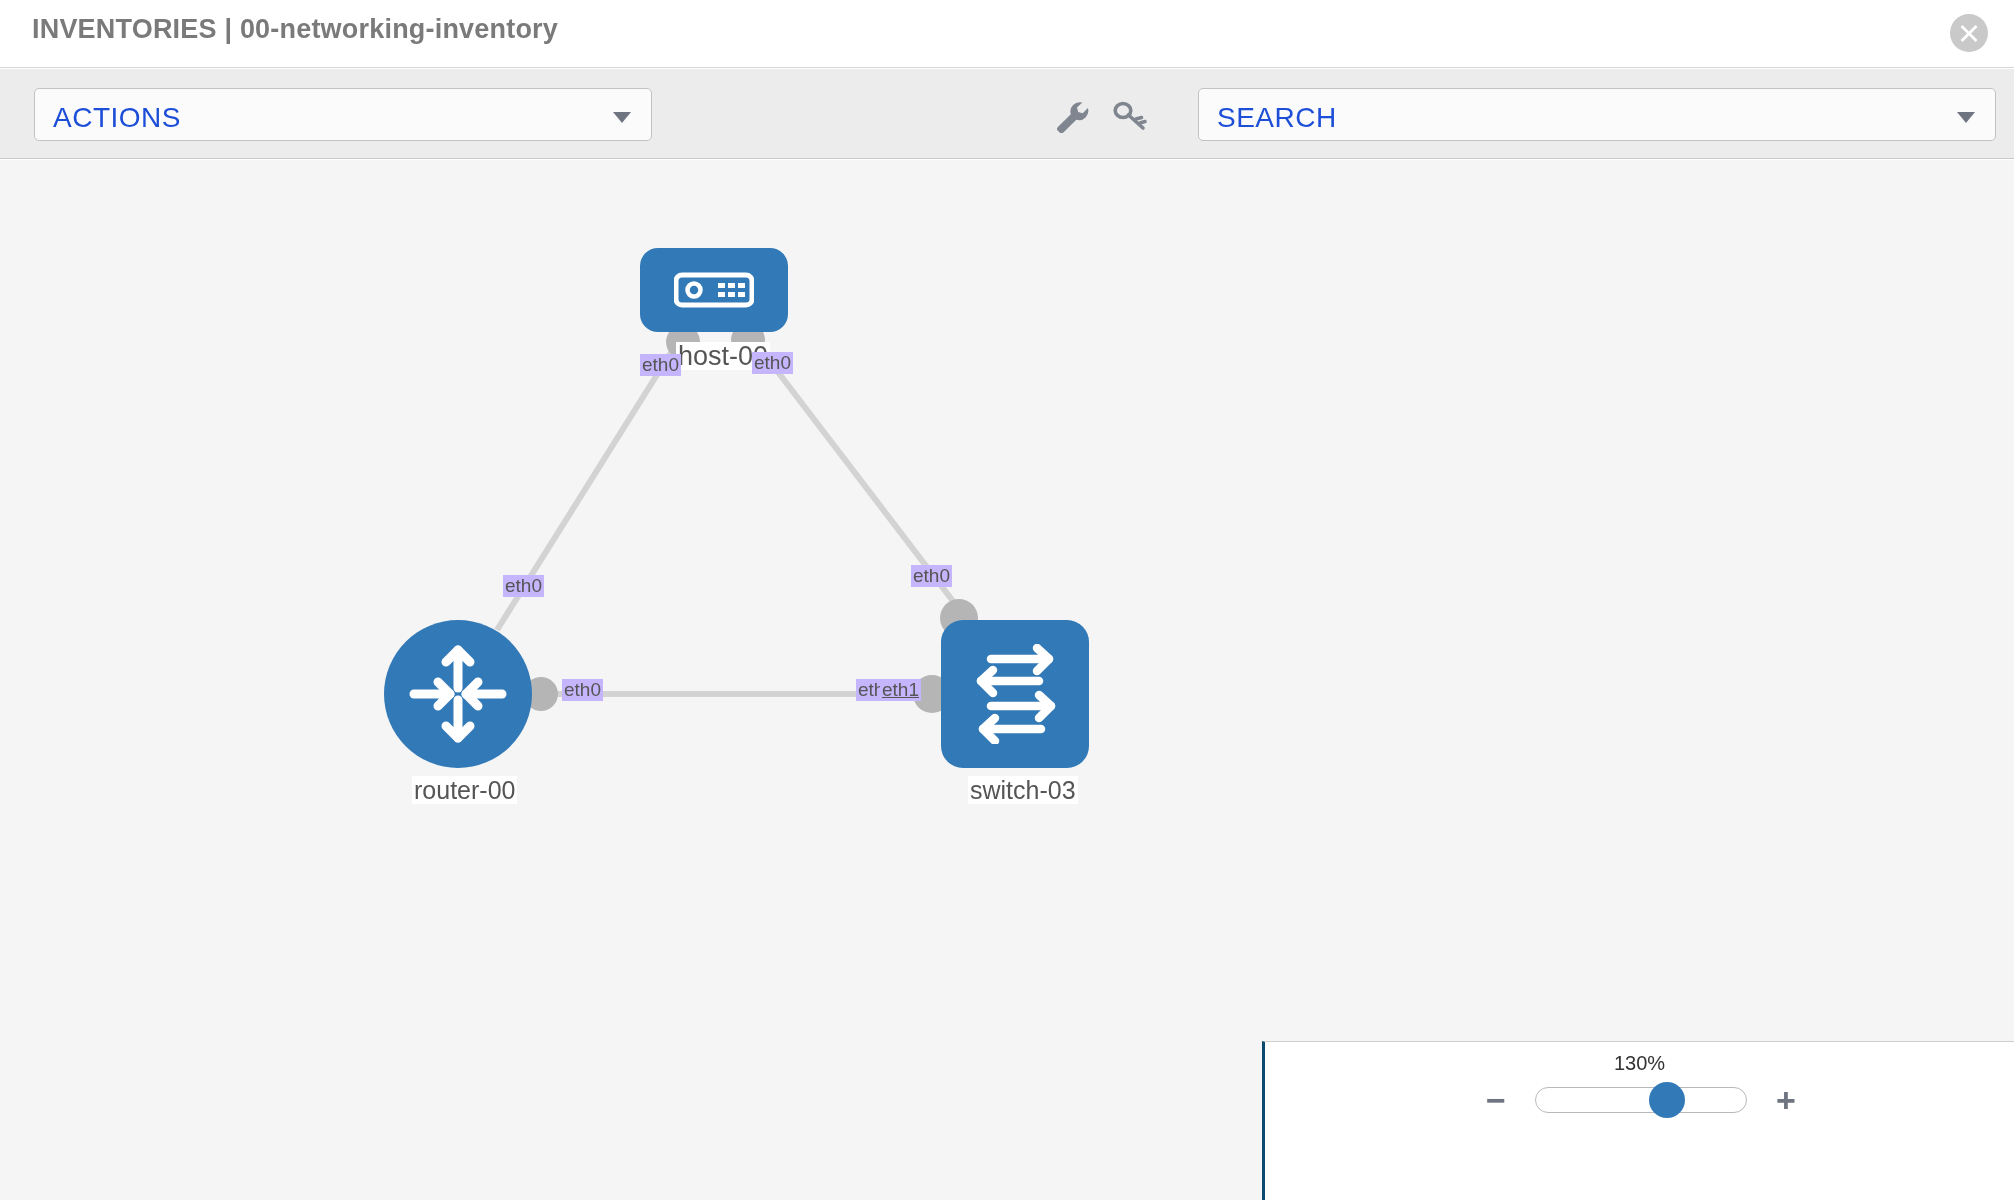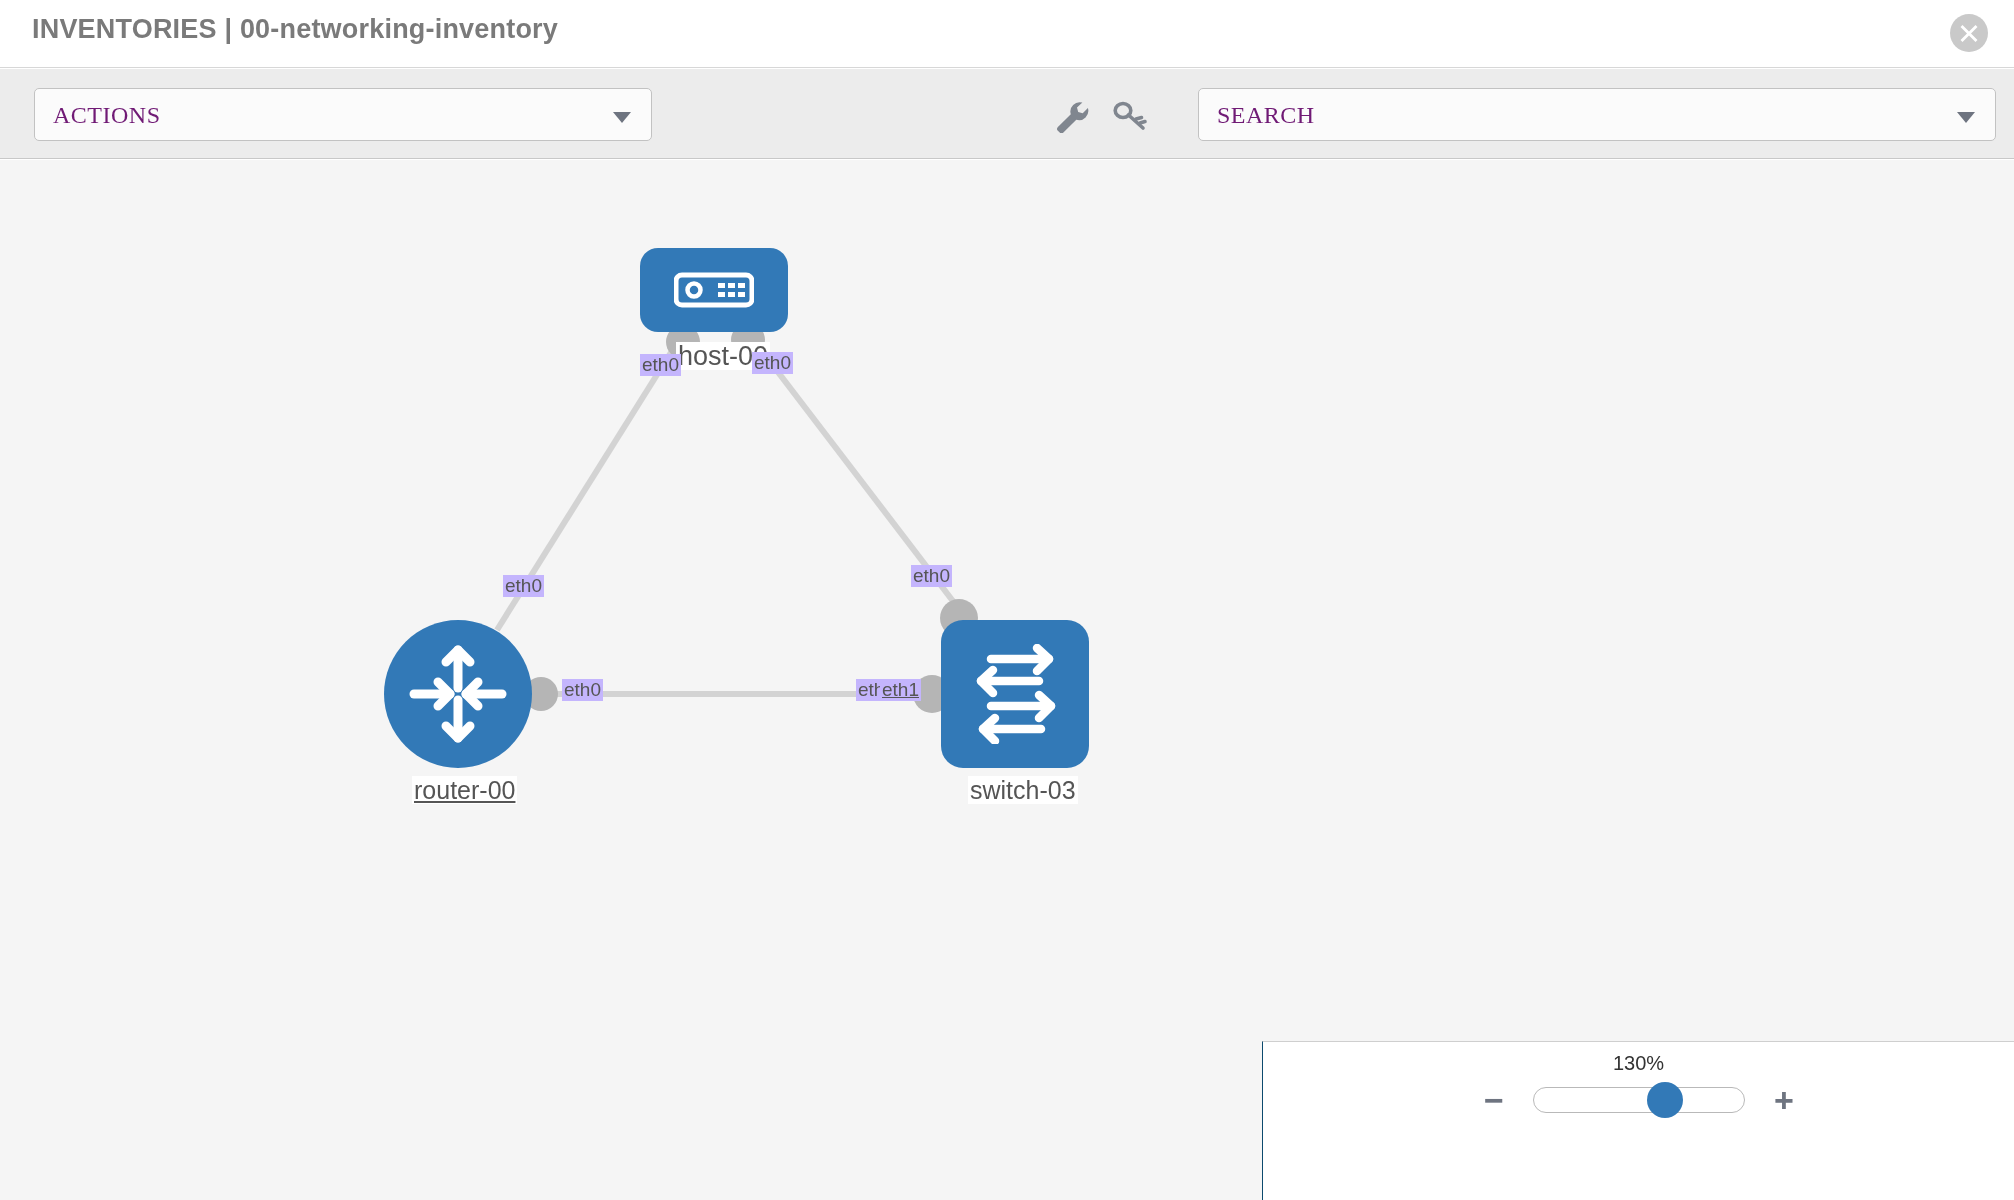--- a/index.html
+++ b/index.html
@@ -51,24 +51,23 @@
   .select-box {
     position: absolute;
     background: #fbfbfb;
     border: 1px solid #c2c2c2;
     border-radius: 5px;
     height: 53px;
     cursor: pointer;
   }
   .select-box .sel-text {
     position: absolute; left: 18px; top: 13px;
-    font-size: 24px; color: #701a75;
+    font-size: 28px; color: #1d4ed8;
     letter-spacing: 0.5px;
     white-space: nowrap;
-    font-family: Liberation Serif, serif;
   }
   .caret {
     position: absolute; right: 20px; top: 23px;
     width: 0; height: 0;
     border-left: 9px solid transparent;
     border-right: 9px solid transparent;
     border-top: 11px solid #6e7480;
   }
   #actions-select { left: 34px; top: 19px; width: 618px; }
   #search-select  { left: 1182px; top: 19px; width: 798px; margin-left: 16px; }
@@ -122,21 +121,21 @@
   .node-label {
     position: absolute;
     font-size: 25px;
     color: #555555;
     background: #ffffff;
     white-space: nowrap;
     padding: 0 2px;
     line-height: 28px;
   }
   #label-host   { left: 676px; top: 182px; font-size: 27px; }
-  #label-router { left: 412px; top: 616px; text-decoration: underline; }
+  #label-router { left: 412px; top: 616px; }
   #label-switch { left: 968px; top: 616px; }
 
   .iface-label {
     position: absolute;
     font-size: 19px;
     color: #555555;
     background: #c4b5fd;
     white-space: nowrap;
     padding: 0 2px;
     line-height: 22px;
@@ -149,21 +148,21 @@
   #if-switch-left-a{ left: 856px; top: 519px; }
   #if-switch-left-b{ left: 880px; top: 519px; text-decoration: underline; }
 
   
   .zoom-panel {
     position: absolute;
     left: 1262px; top: 1041px;
     width: 752px; height: 159px;
     background: #ffffff;
     border-top: 1px solid #cfcfcf;
-    border-left: 1px solid #0c4a6e;
+    border-left: 3px solid #0c4a6e;
   }
   .zoom-value {
     position: absolute; left: 0; right: 0; top: 10px;
     text-align: center;
     font-size: 20px; color: #333333;
   }
   .zoom-row {
     position: absolute; left: 0; top: 36px;
     width: 752px; height: 44px;
     display: flex; align-items: center; justify-content: center;

